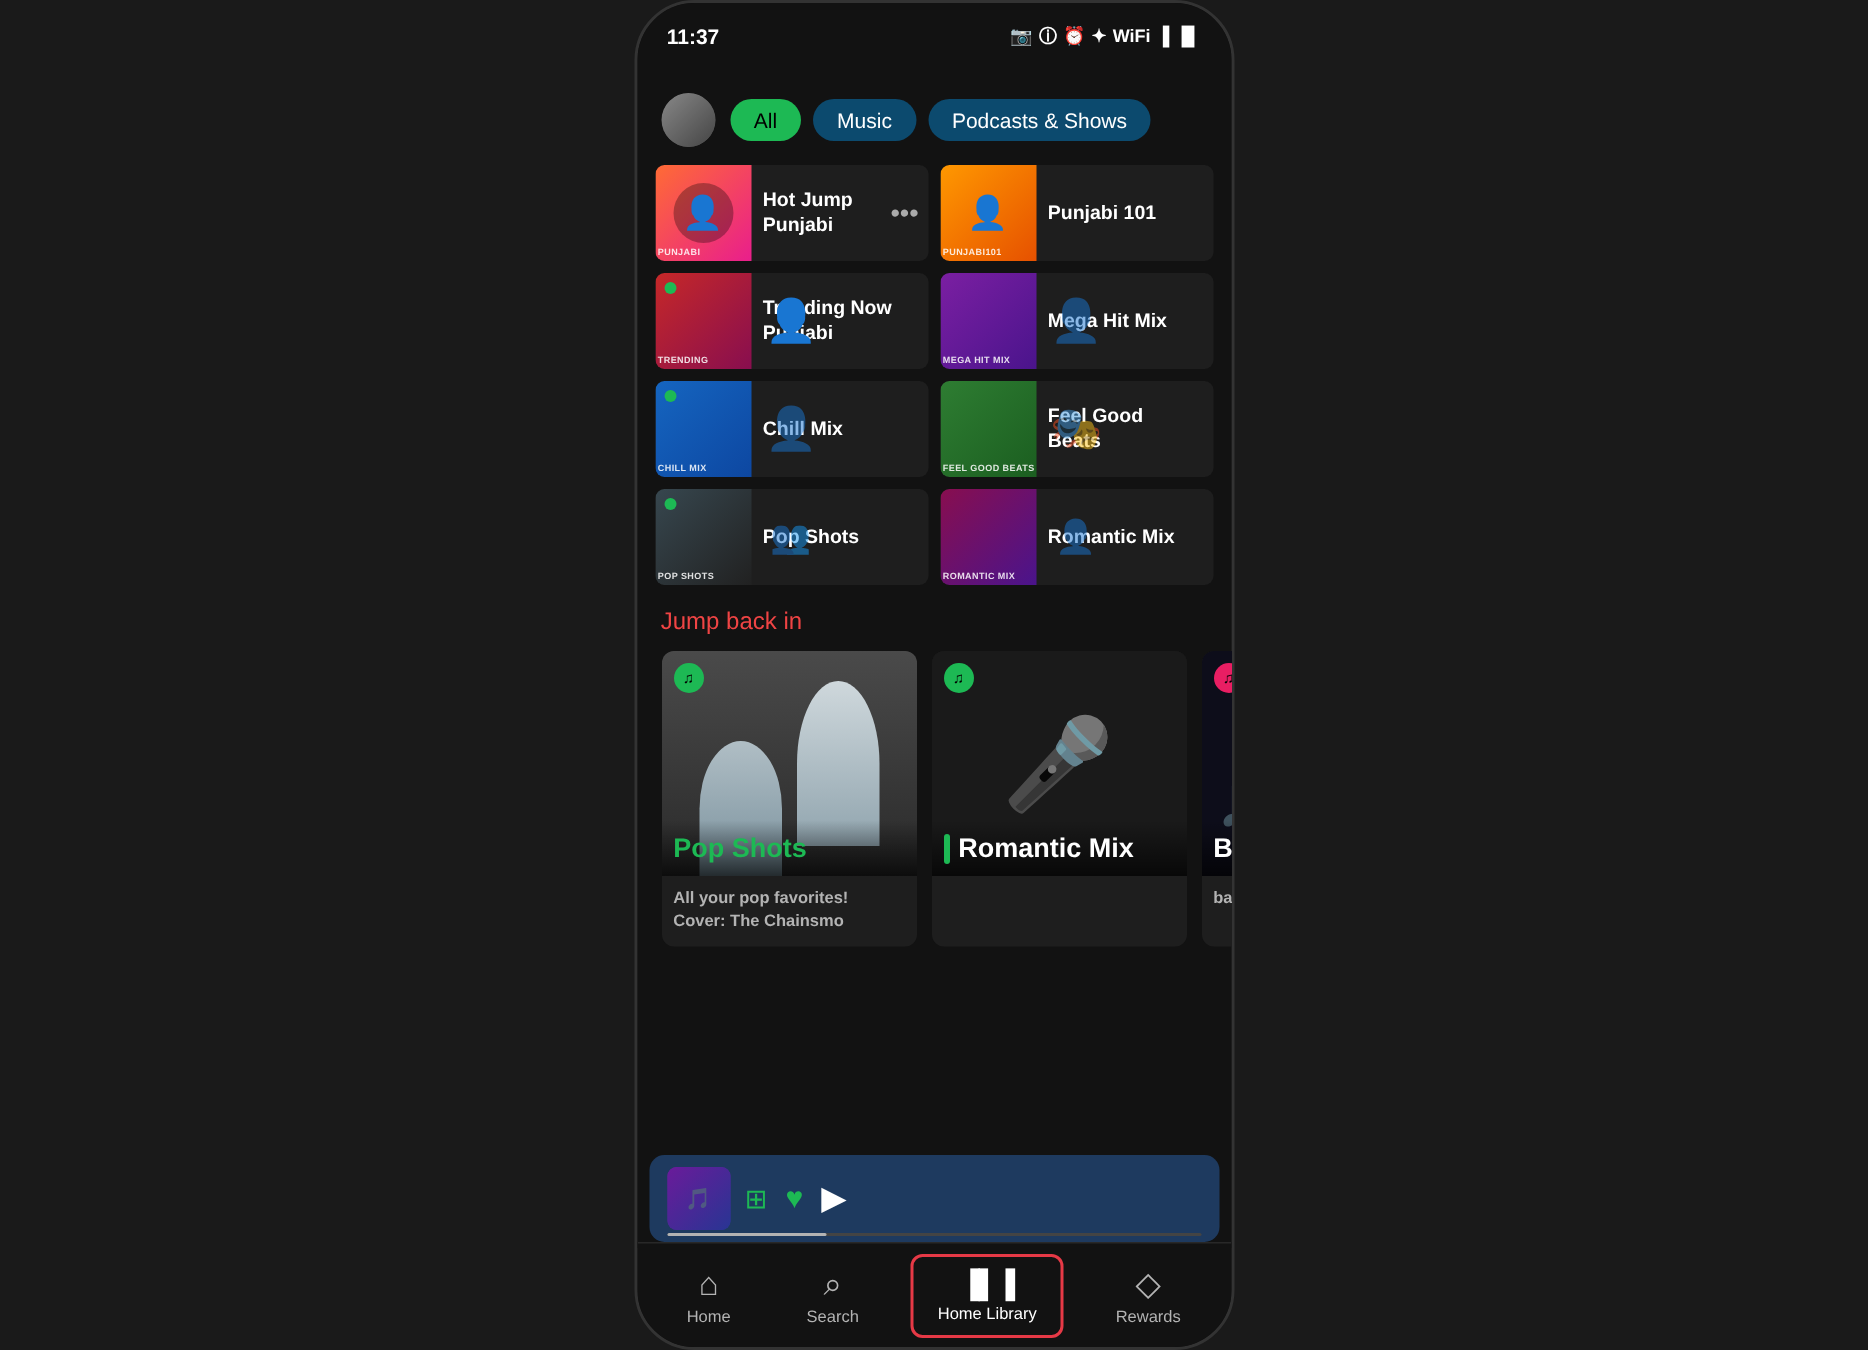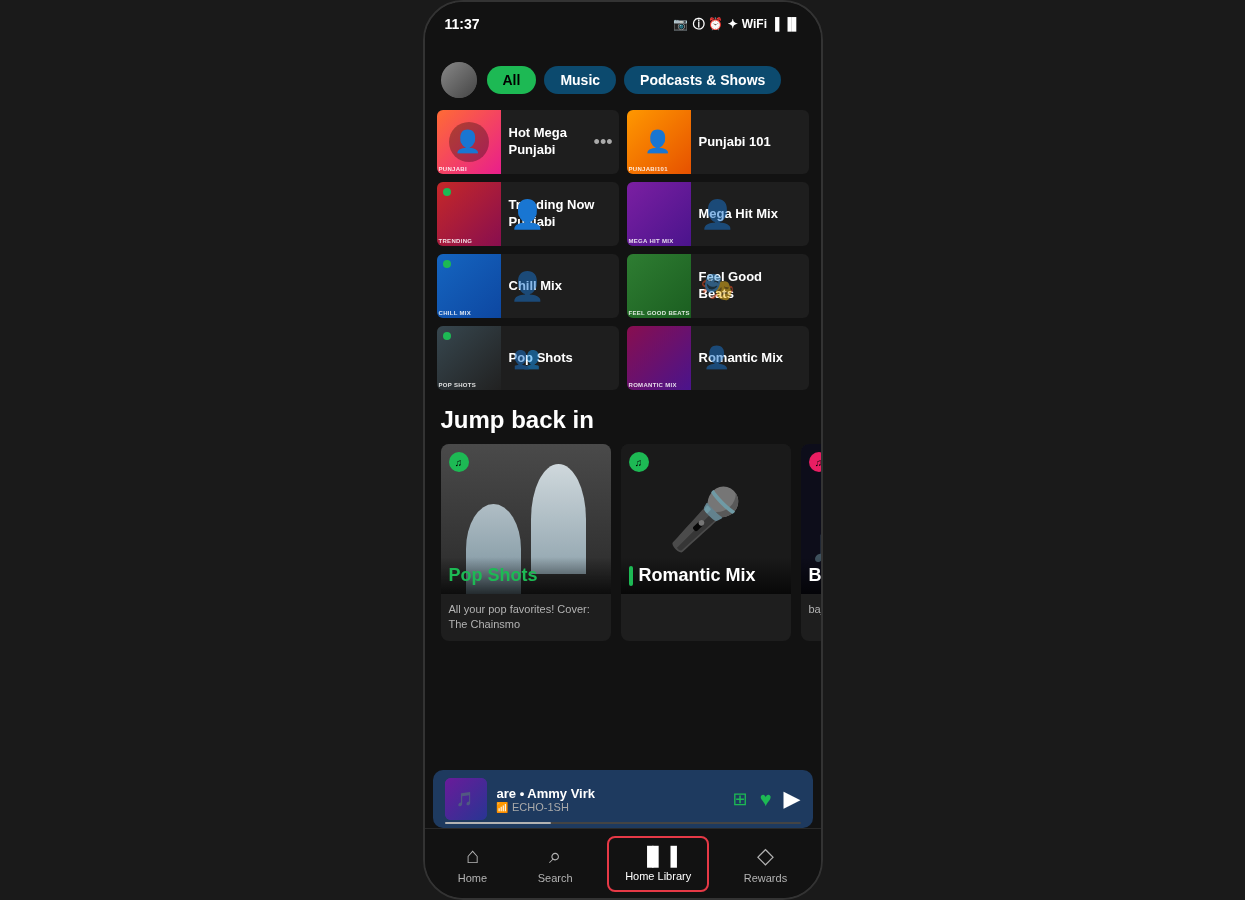--- a/index.html
+++ b/index.html
@@ -63,21 +63,21 @@
       width: 100%;
       height: 100%;
       background: linear-gradient(135deg, #888, #444);
       border-radius: 50%;
     }
     .filter-tabs { display: flex; gap: 8px; flex-wrap: wrap; }
     .filter-tab {
       padding: 6px 16px;
       border-radius: 20px;
       font-size: 14px;
-      font-weight: 700;
+      font-weight: 400;
       cursor: pointer;
       border: none;
     }
     .filter-tab.active { background: #1db954; color: #000; }
     .filter-tab.inactive { background: #0c4a6e; color: #fff; }
 
     
     .playlist-grid {
       display: grid;
       grid-template-columns: 1fr 1fr;
@@ -141,23 +141,23 @@
       left: 2px;
       color: rgba(255,255,255,0.85);
       font-size: 6px;
       font-weight: 700;
       text-transform: uppercase;
       letter-spacing: 0.3px;
     }
 
     
     .section-title {
-      color: #ffffff;
-      font-size: 24px;
-      font-weight: 700;
+      color: #ef4444;
+      font-size: 16px;
+      font-weight: 400;
       padding: 16px 16px 10px;
     }
     .horizontal-scroll {
       display: flex;
       gap: 10px;
       padding: 0 16px 16px;
       overflow-x: auto;
     }
     .horizontal-scroll::-webkit-scrollbar { display: none; }
     .jump-card {
@@ -184,20 +184,21 @@
       color: #1db954;
       font-size: 18px;
       font-weight: 800;
     }
     .jump-card-overlay-title.white { color: #fff; }
     .jump-card-info { padding: 8px; }
     .jump-card-desc {
       color: #b3b3b3;
       font-size: 11px;
       line-height: 1.4;
+      font-weight: bold;
     }
     .spotify-logo-small {
       position: absolute;
       top: 8px;
       left: 8px;
       width: 20px;
       height: 20px;
       background: #1db954;
       border-radius: 50%;
       display: flex;
@@ -345,21 +346,21 @@
       </div>
     </div>
 
     <div class="playlist-grid">
 
       <div class="playlist-item">
         <div class="playlist-thumb thumb-hot-hits">
           <span class="thumb-label">Punjabi</span>
           <div style="position:absolute;top:50%;left:50%;transform:translate(-50%,-50%);width:40px;height:40px;border-radius:50%;background:rgba(0,0,0,0.3);overflow:hidden;display:flex;align-items:center;justify-content:center;font-size:22px;color:white;">👤</div>
         </div>
-        <span class="playlist-name">Hot Mega Punjabi</span>
+        <span class="playlist-name">Hot Jump Punjabi</span>
         <span class="more-btn">•••</span>
       </div>
 
       <div class="playlist-item">
         <div class="playlist-thumb thumb-punjabi101">
           <span class="thumb-label">PUNJABI101</span>
           <div style="position:absolute;top:50%;left:50%;transform:translate(-50%,-50%);width:40px;height:40px;border-radius:50%;overflow:hidden;display:flex;align-items:center;justify-content:center;font-size:22px;">👤</div>
         </div>
         <span class="playlist-name">Punjabi 101</span>
       </div>
@@ -471,27 +472,20 @@
       </div>
 
     </div>
 
   </div>
 
   <div class="now-playing-bar">
     <div class="now-playing-thumb">
       <div style="width:100%;height:100%;border-radius:6px;background:linear-gradient(135deg,#6a1b9a,#283593);display:flex;align-items:center;justify-content:center;font-size:14px;color:rgba(255,255,255,0.7);">🎵</div>
     </div>
-    <div class="now-playing-info">
-      <div class="now-playing-title">are • Ammy Virk</div>
-      <div class="now-playing-artist">
-        <span style="color:#1db954;font-size:10px;">📶</span>
-        <span>ECHO-1SH</span>
-      </div>
-    </div>
     <div class="now-playing-controls">
       <span class="np-device-icon">⊞</span>
       <span class="np-heart-icon">♥</span>
       <span class="np-play-icon">▶</span>
     </div>
     <div class="progress-bar">
       <div class="progress-fill"></div>
     </div>
   </div>
 

